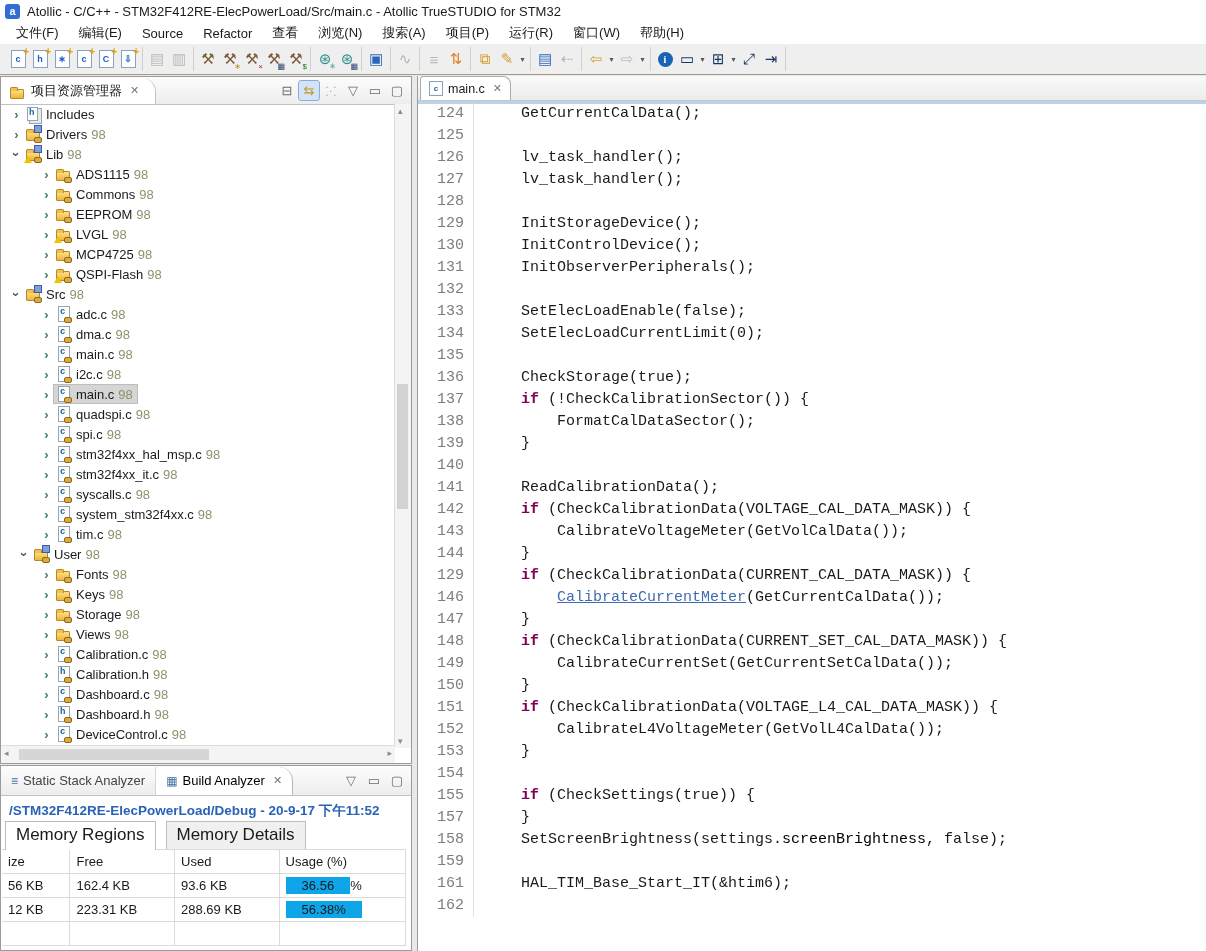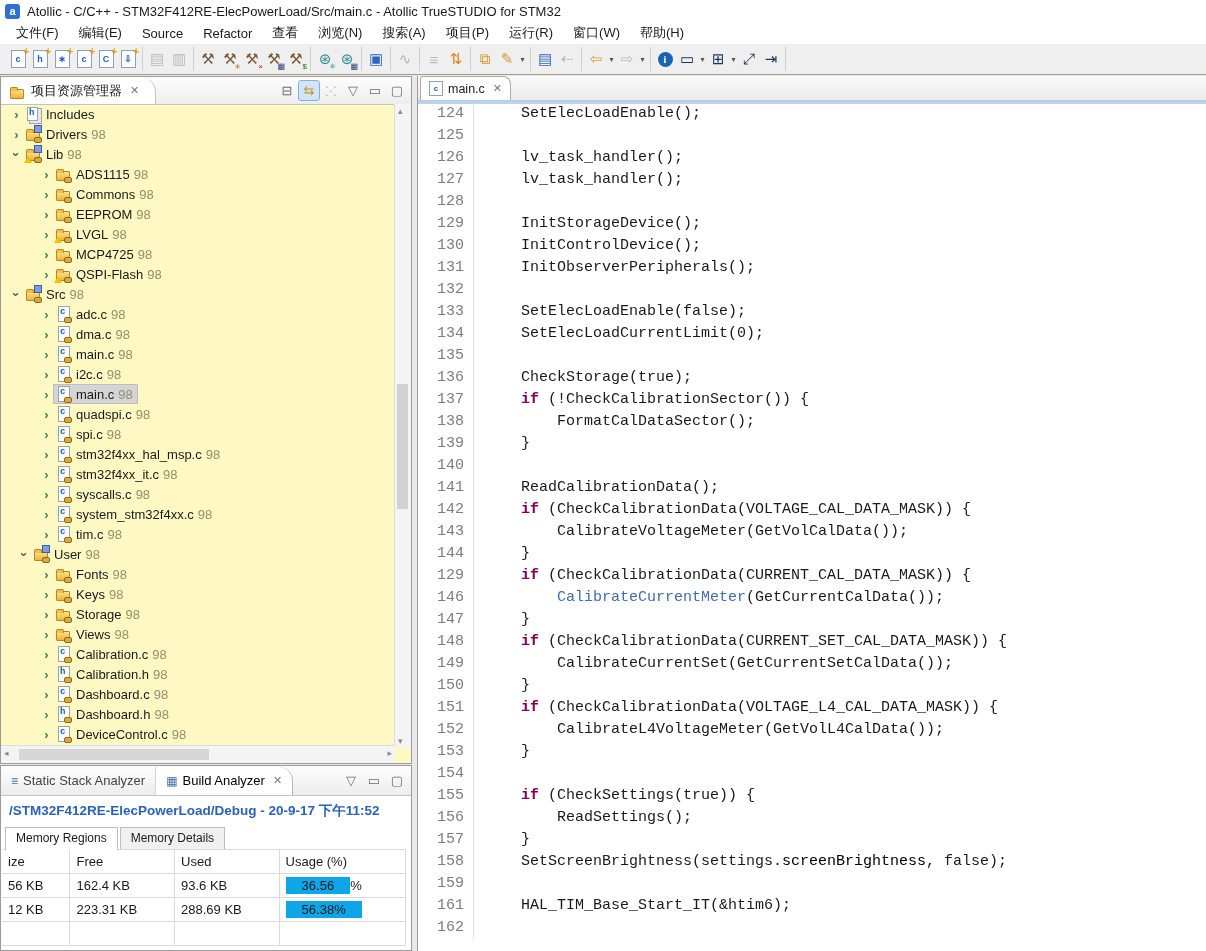--- a/index.html
+++ b/index.html
@@ -18,21 +18,21 @@
   .tbtn.dis{color:#b9b9b9;}
   .tbtn.hammer{color:#7a5c36;}
   .tbtn.bug{color:#2e8d8d;}
   .tbtn.blue{color:#2b66b8;}
   .tbtn.gold{color:#d79c2e;}
   .tbtn.orange{color:#e07f1f;}
   .tbtn.navy{color:#17365e;}
   .tbtn.info .gl{width:15px;height:15px;border-radius:50%;background:#1963b4;color:#fff;font-weight:bold;font-size:10px;font-family:"Liberation Serif",serif;display:flex;align-items:center;justify-content:center;}
   .dd{font-size:8px;color:#555;width:9px;text-align:center;cursor:default;}
   
-  .explorer{position:absolute;left:0;top:76px;width:412px;height:688px;background:#fef9c3;border:1px solid #9b9b9b;box-sizing:border-box;}
+  .explorer{position:absolute;left:0;top:76px;width:412px;height:688px;background:#ffffff;border:1px solid #9b9b9b;box-sizing:border-box;}
   .phead{height:27px;background:linear-gradient(#fdfdfd,#ededed);border-bottom:1px solid #c2c2c2;display:flex;align-items:center;position:relative;}
   .ptab{display:flex;align-items:center;gap:5px;height:26px;padding:0 16px 0 8px;background:#fff;border-right:1px solid #c2c2c2;border-top-right-radius:14px;font-size:13px;}
   .pheadicons{margin-left:auto;display:flex;align-items:center;gap:2px;padding-right:4px;}
   .hico{width:20px;height:19px;display:flex;align-items:center;justify-content:center;font-size:13px;color:#6b6b6b;border-radius:2px;}
   .hico.act{background:#d3e4f7;outline:1px solid #84aede;color:#c79426;}
   .hico.disdots{color:#b5b5b5;}
   .tree{position:absolute;left:0;top:27px;width:394px;height:644px;overflow:hidden;font-size:13px;}
   .trow{height:20px;display:flex;align-items:center;}
   .arr{width:15px;flex:0 0 15px;text-align:center;color:#9a9a9a;font-size:13px;font-weight:bold;}
   .arr.e{color:#4d4d4d;transform:rotate(90deg);}
@@ -62,41 +62,41 @@
   
   .bpanel{position:absolute;left:0;top:765px;width:412px;height:186px;background:#fff;border:1px solid #9b9b9b;box-sizing:border-box;}
   .btabs{height:29px;background:linear-gradient(#fdfdfd,#ededed);border-bottom:1px solid #c2c2c2;display:flex;align-items:center;}
   .btab{display:flex;align-items:center;gap:5px;height:28px;padding:0 10px;font-size:13px;color:#444;border-right:1px solid #d4d4d4;}
   .btab.active{background:#fff;border-top-right-radius:14px;border-right:1px solid #b7b7b7;color:#000;}
   .btab .ticon{font-size:12px;color:#3f6ea8;}
   .tclose{color:#777;font-size:11px;margin-left:3px;}
   .bheadicons{margin-left:auto;display:flex;gap:3px;padding-right:4px;}
   .bheading{padding:5px 8px 3px 8px;color:#2a62b8;font-weight:bold;font-size:13.5px;line-height:1.5;}
   .mtabs{display:flex;align-items:flex-end;padding-left:4px;height:25px;}
-  .mtab{border:1px solid #bdbdbd;padding:3px 10px 4px 10px;font-size:12px;background:#f0f0f0;margin-right:2px;border-bottom:none;}
+  .mtab{border:1px solid #bdbdbd;padding:3px 10px 4px 10px;font-size:17px;background:#f0f0f0;margin-right:10px;border-bottom:none;}
   .mtab.active{background:#fff;position:relative;z-index:2;margin-bottom:-1px;padding-bottom:5px;}
   .mtable{width:404px;margin-left:1px;border-collapse:collapse;font-size:13px;background:#fff;}
   .mtable th{font-weight:normal;text-align:left;}
   .mtable th,.mtable td{border:1px solid #dadada;border-left:none;padding:3px 6px;height:17px;white-space:nowrap;margin-left:41px;}
   .mtable th:first-child,.mtable td:first-child{border-left:none;}
   .mtable tr{height:24px;}
   .g{background:#0ea5e9;padding:1px 16px;}
   
   .editor{position:absolute;left:417px;top:76px;width:789px;height:875px;background:#fff;border-left:1px solid #9b9b9b;box-sizing:border-box;}
   .etabbar{height:24px;background:linear-gradient(#fafafa,#ececec);display:flex;align-items:flex-end;border-bottom:1px solid #b9c9de;}
   .etab{display:flex;align-items:center;gap:5px;height:23px;padding:0 8px;background:#fff;border:1px solid #ababab;border-bottom:none;border-top-left-radius:3px;border-top-right-radius:8px;font-size:12.5px;margin-left:2px;}
   .cbadge{width:12px;height:13px;background:#fff;border:1px solid #8aa2c0;color:#1b5fc4;font-size:8px;font-weight:bold;display:flex;align-items:center;justify-content:center;}
   .estrip{height:3px;background:#bed2e6;}
   .codewrap{position:absolute;left:0;top:27px;right:0;bottom:0;overflow:hidden;font-family:"Liberation Mono","DejaVu Sans Mono",monospace;font-size:15px;}
   .cl{display:flex;height:22px;line-height:22px;white-space:pre;}
   .ln{width:46px;flex:0 0 46px;text-align:right;padding-right:9px;color:#7d7d7d;border-right:1px solid #e2e2e2;margin-right:11px;}
   .k{color:#7f0055;font-weight:bold;}
   .c{color:#3f7f5f;}
   .f{color:#000000;}
-  .h{color:#3f6bb0;}
+  .h{color:#3f6bb0;text-decoration:underline;}
 </style>
 </head>
 <body>
 
 <div class="titlebar">
   <span class="applogo">a</span>
   <span>Atollic  -  C/C++  -  STM32F412RE-ElecPowerLoad/Src/main.c  -  Atollic TrueSTUDIO for STM32</span>
 </div>
 
 <div class="menubar">
@@ -671,21 +671,21 @@
 <div class="editor">
   <div class="etabbar">
     <div class="etab">
       <span class="cbadge">c</span>
       <span>main.c</span>
       <span class="tclose">✕</span>
     </div>
   </div>
   <div class="estrip"></div>
   <div class="codewrap">
-      <div class="cl"><span class="ln">124</span><span class="ct"><span>    SetElecLoadEnable();</span></span></div>
+      <div class="cl"><span class="ln">124</span><span class="ct"><span>    GetCurrentCalData();</span></span></div>
       <div class="cl"><span class="ln">125</span><span class="ct"></span></div>
       <div class="cl"><span class="ln">126</span><span class="ct"><span>    lv_task_handler();</span></span></div>
       <div class="cl"><span class="ln">127</span><span class="ct"><span>    lv_task_handler();</span></span></div>
       <div class="cl"><span class="ln">128</span><span class="ct"></span></div>
       <div class="cl"><span class="ln">129</span><span class="ct"><span>    InitStorageDevice();</span></span></div>
       <div class="cl"><span class="ln">130</span><span class="ct"><span>    InitControlDevice();</span></span></div>
       <div class="cl"><span class="ln">131</span><span class="ct"><span>    InitObserverPeripherals();</span></span></div>
       <div class="cl"><span class="ln">132</span><span class="ct"></span></div>
       <div class="cl"><span class="ln">133</span><span class="ct"><span>    SetElecLoadEnable(false);</span></span></div>
       <div class="cl"><span class="ln">134</span><span class="ct"><span>    SetElecLoadCurrentLimit(0);</span></span></div>
@@ -703,20 +703,19 @@
       <div class="cl"><span class="ln">146</span><span class="ct"><span>        </span><span class="h">CalibrateCurrentMeter</span><span>(GetCurrentCalData());</span></span></div>
       <div class="cl"><span class="ln">147</span><span class="ct"><span>    }</span></span></div>
       <div class="cl"><span class="ln">148</span><span class="ct"><span>    </span><span class="k">if</span><span> (CheckCalibrationData(CURRENT_SET_CAL_DATA_MASK)) {</span></span></div>
       <div class="cl"><span class="ln">149</span><span class="ct"><span>        CalibrateCurrentSet(GetCurrentSetCalData());</span></span></div>
       <div class="cl"><span class="ln">150</span><span class="ct"><span>    }</span></span></div>
       <div class="cl"><span class="ln">151</span><span class="ct"><span>    </span><span class="k">if</span><span> (CheckCalibrationData(VOLTAGE_L4_CAL_DATA_MASK)) {</span></span></div>
       <div class="cl"><span class="ln">152</span><span class="ct"><span>        CalibrateL4VoltageMeter(GetVolL4CalData());</span></span></div>
       <div class="cl"><span class="ln">153</span><span class="ct"><span>    }</span></span></div>
       <div class="cl"><span class="ln">154</span><span class="ct"></span></div>
       <div class="cl"><span class="ln">155</span><span class="ct"><span>    </span><span class="k">if</span><span> (CheckSettings(true)) {</span></span></div>
-      <div class="cl"><span class="ln">156</span><span class="ct"><span>        ReadSettings();</span></span></div>
       <div class="cl"><span class="ln">157</span><span class="ct"><span>    }</span></span></div>
       <div class="cl"><span class="ln">158</span><span class="ct"><span>    SetScreenBrightness(settings.</span><span class="f">screenBrightness</span><span>, false);</span></span></div>
       <div class="cl"><span class="ln">159</span><span class="ct"></span></div>
       <div class="cl"><span class="ln">161</span><span class="ct"><span>    HAL_TIM_Base_Start_IT(&amp;htim6);</span></span></div>
       <div class="cl"><span class="ln">162</span><span class="ct"></span></div>
     </div>
 </div>
 
 </body></html>

